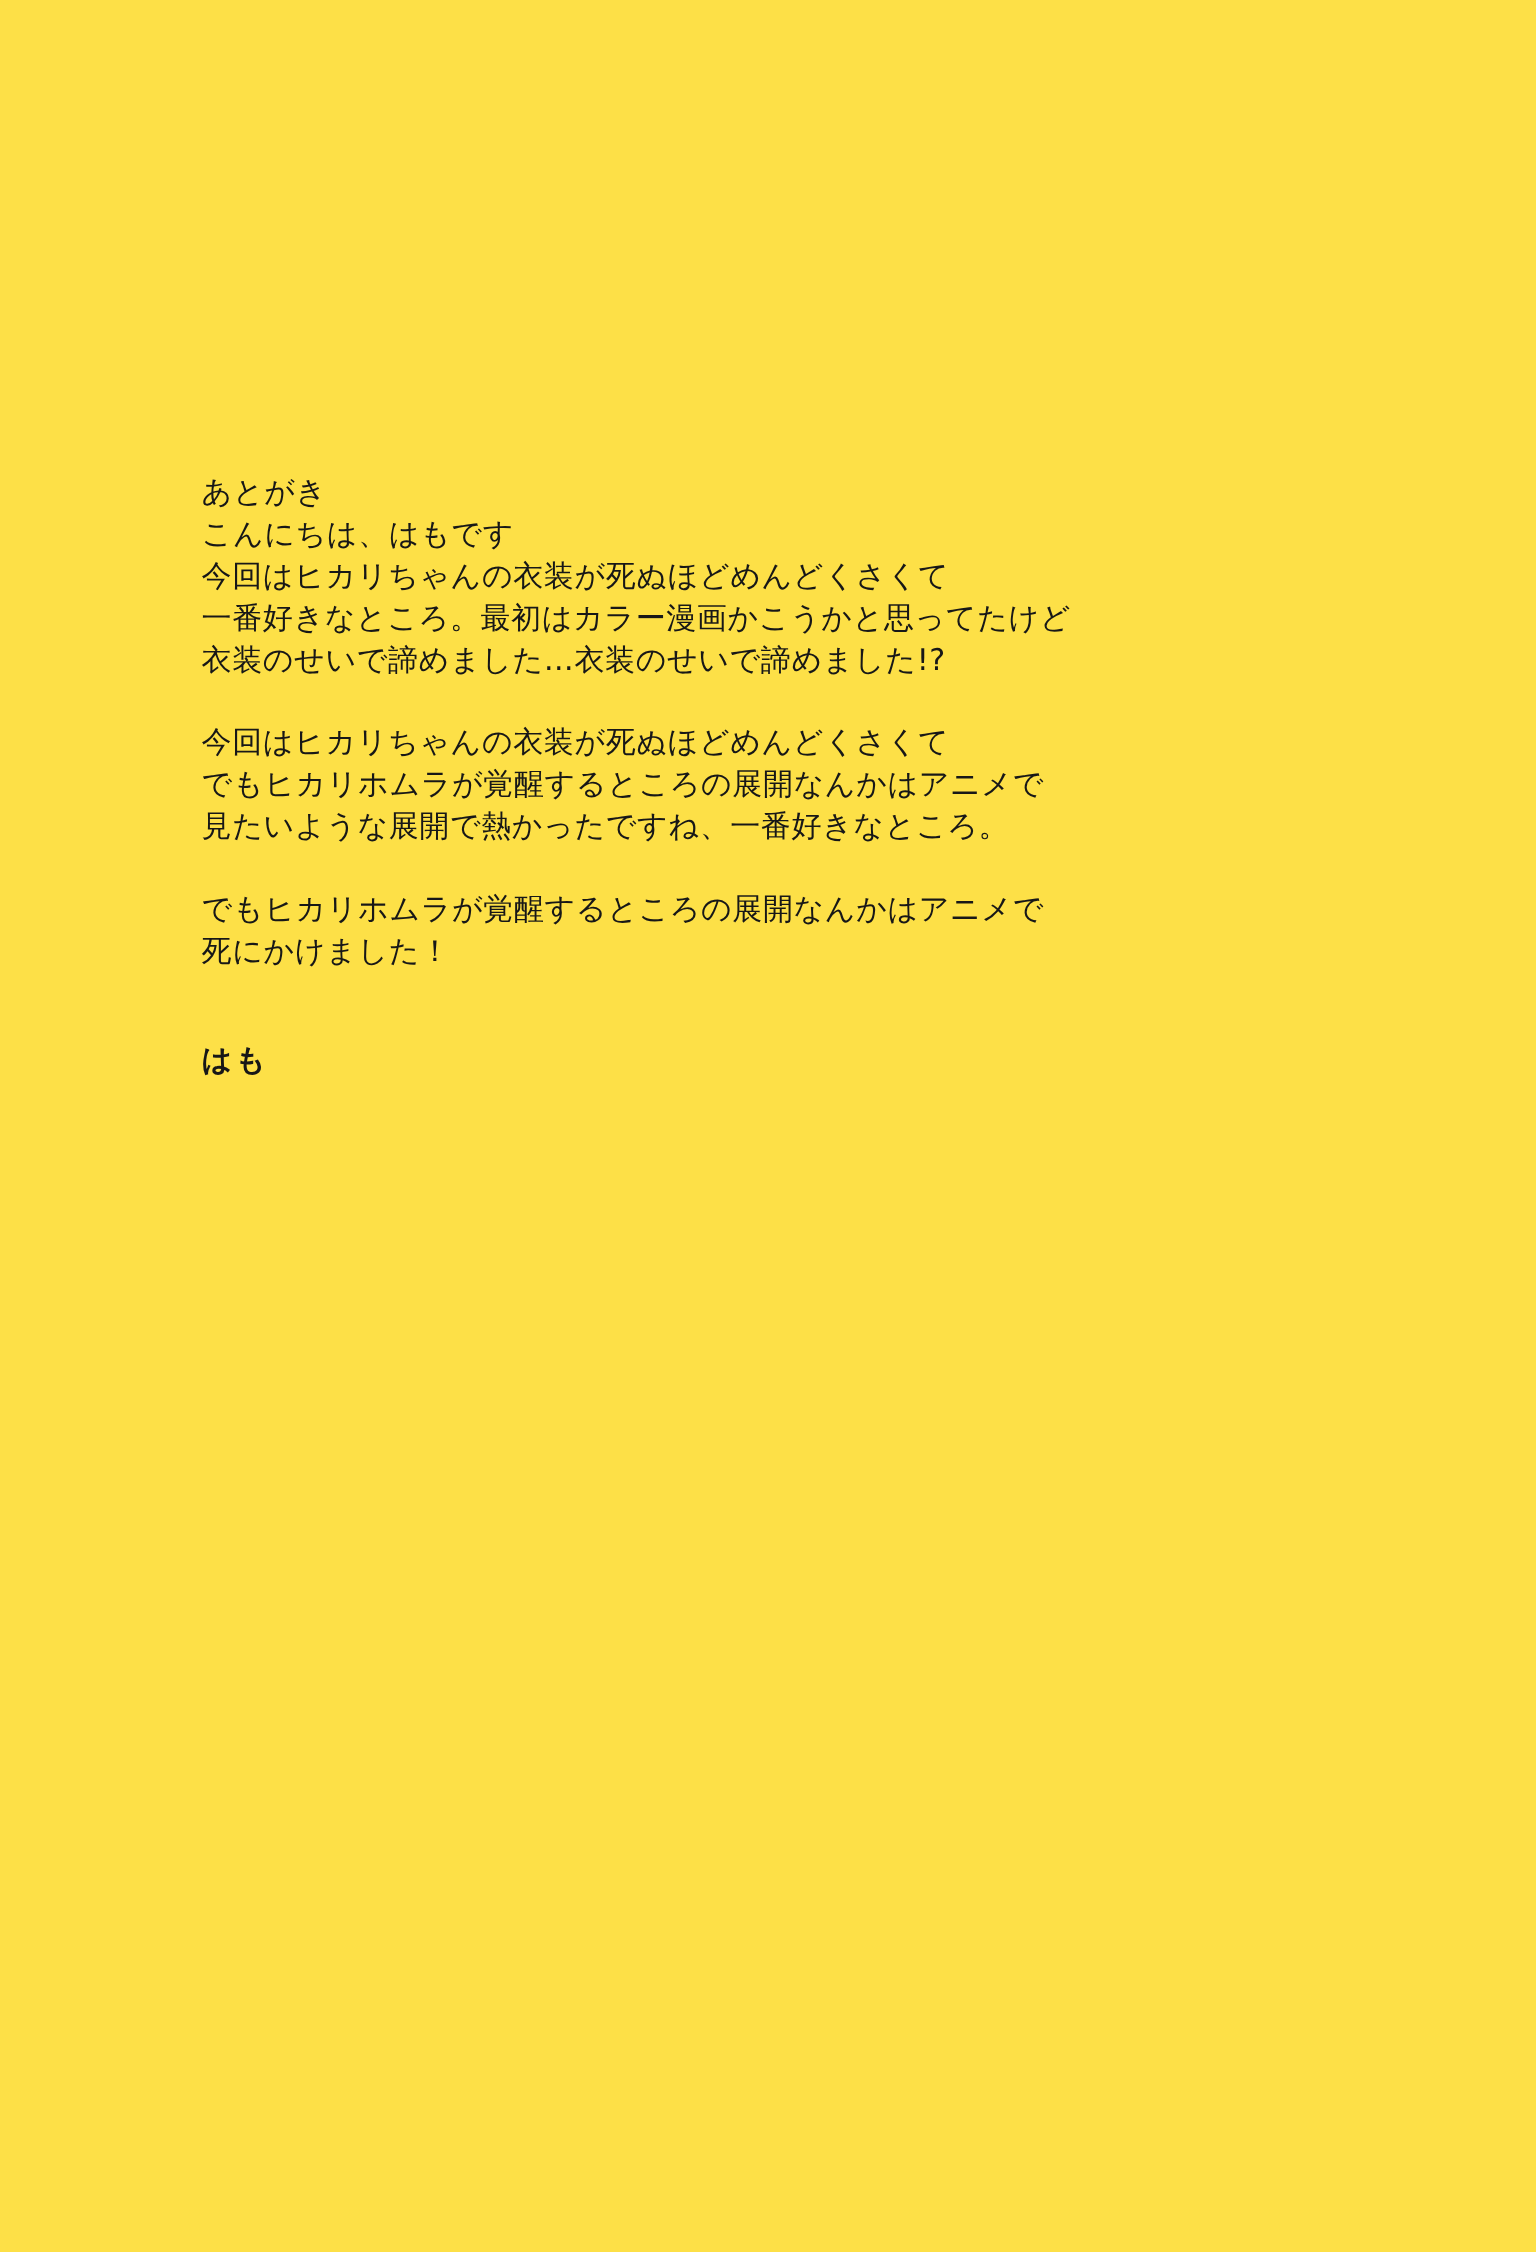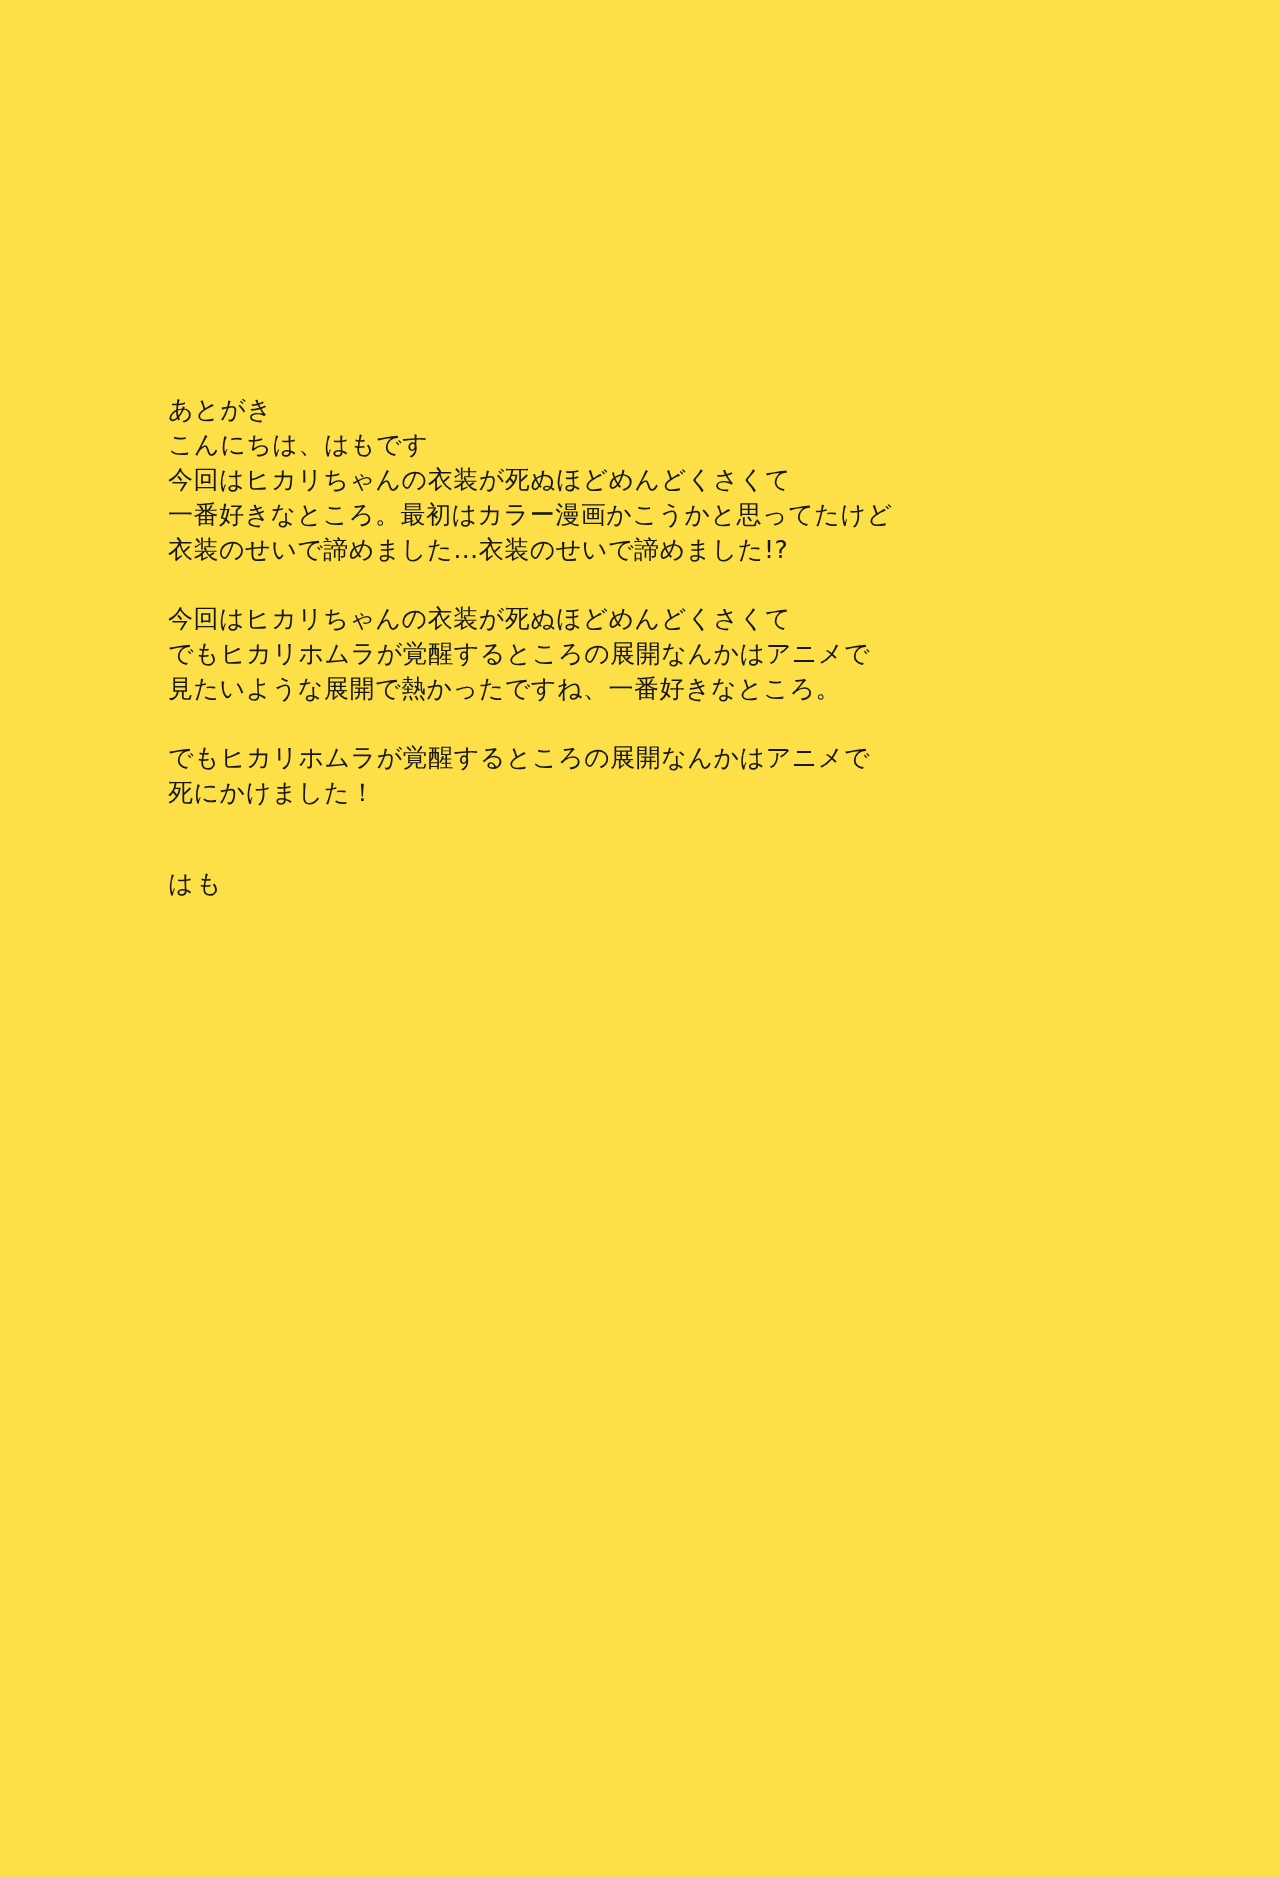--- a/index.html
+++ b/index.html
@@ -38,20 +38,21 @@
   .line {
     font-size: 25px;
     line-height: 35px;
     letter-spacing: 0.02em;
     white-space: pre;
     color: #171717;
     font-weight: 400;
   }
   .block-sig {
     margin-top: 56px;
+    font-weight: bold;
   }
   .sig-line {
     font-size: 25px;
     line-height: 35px;
     letter-spacing: 0.1em;
     color: #171717;
   }
 </style>
 </head>
 <body>

